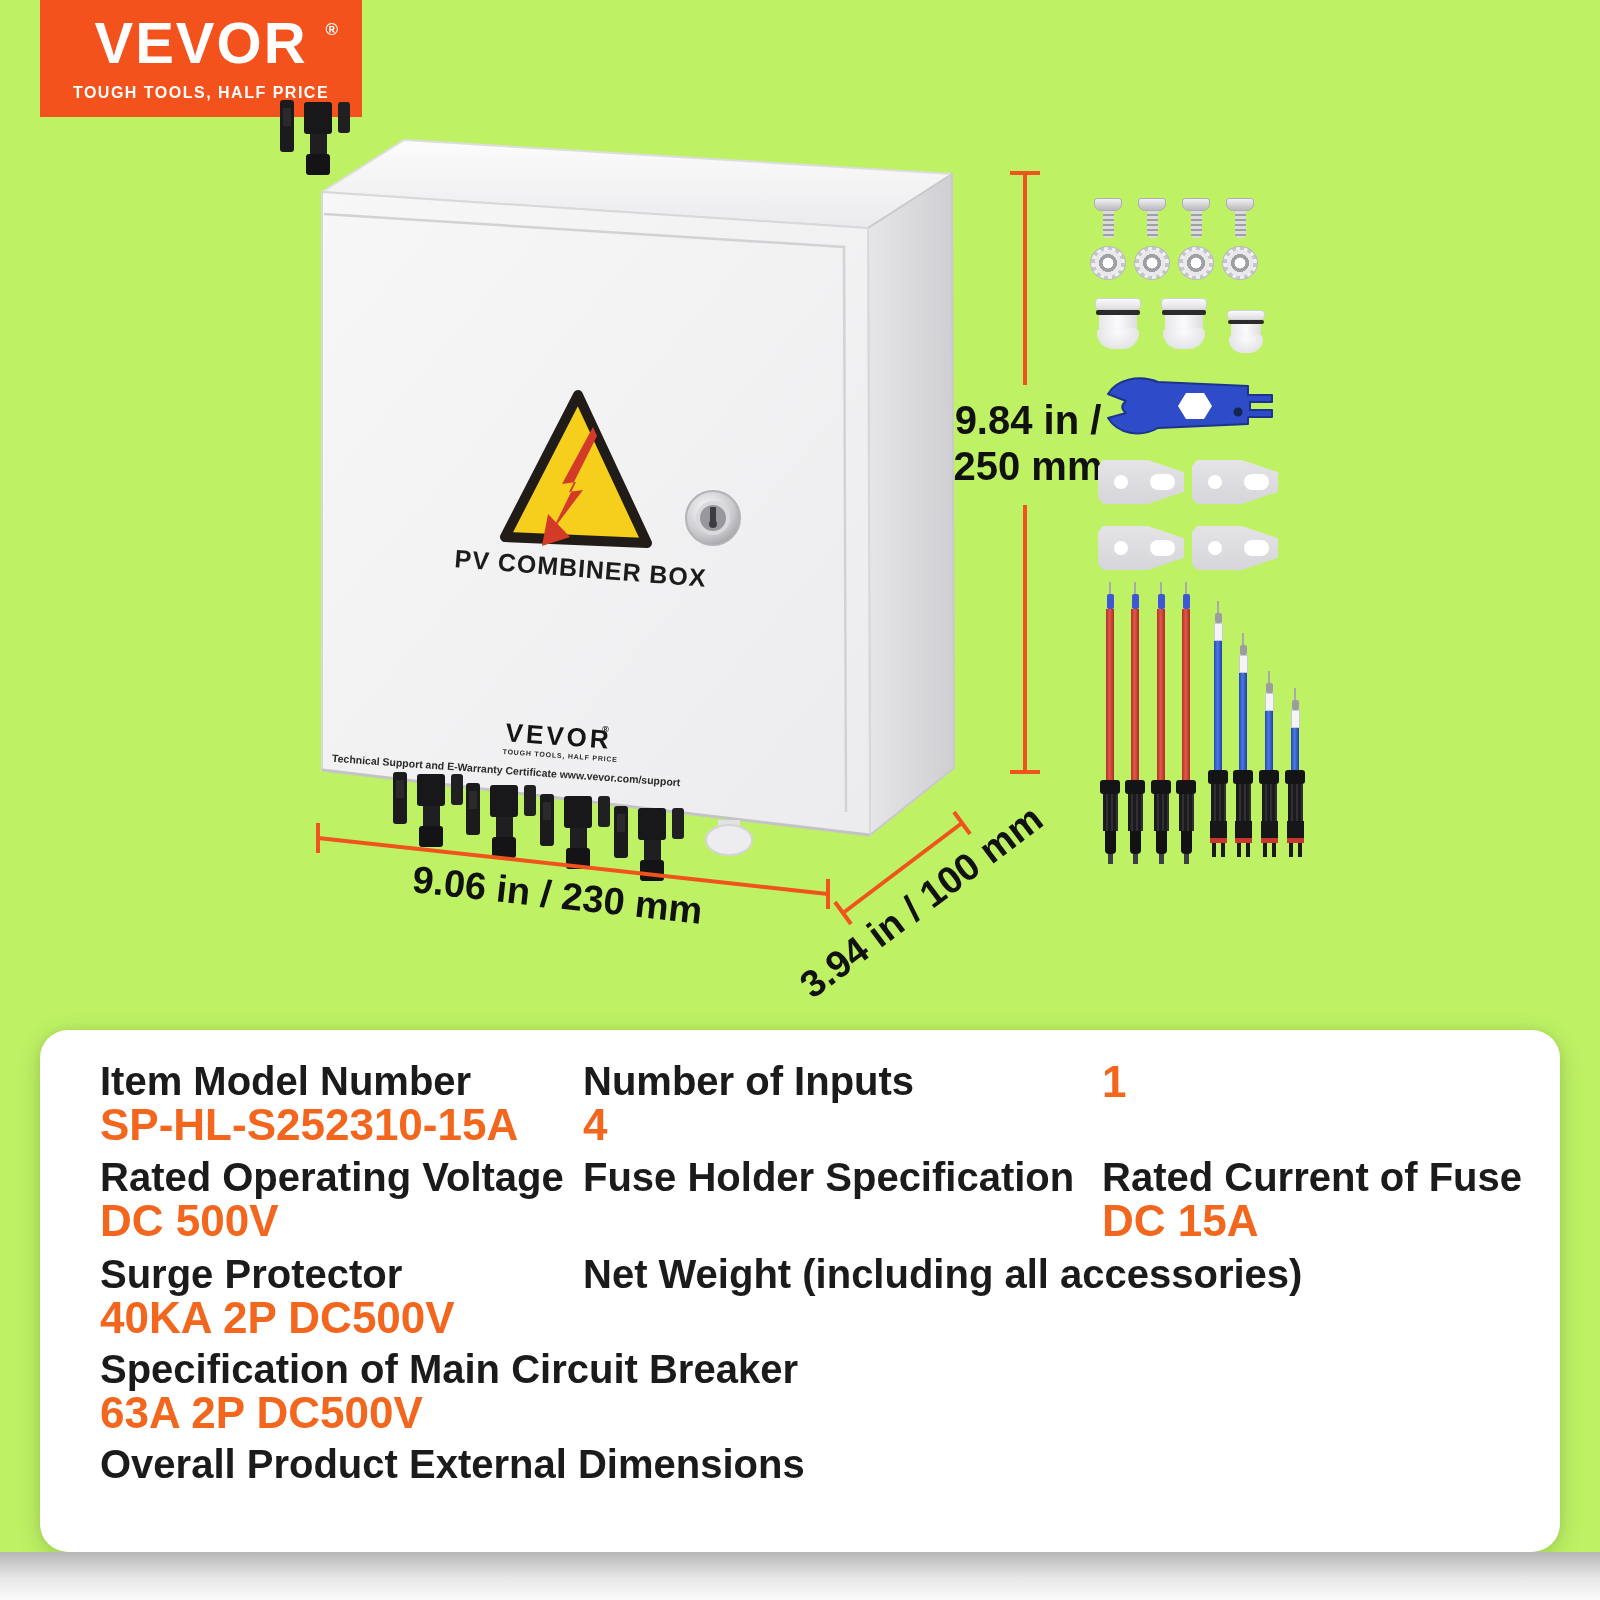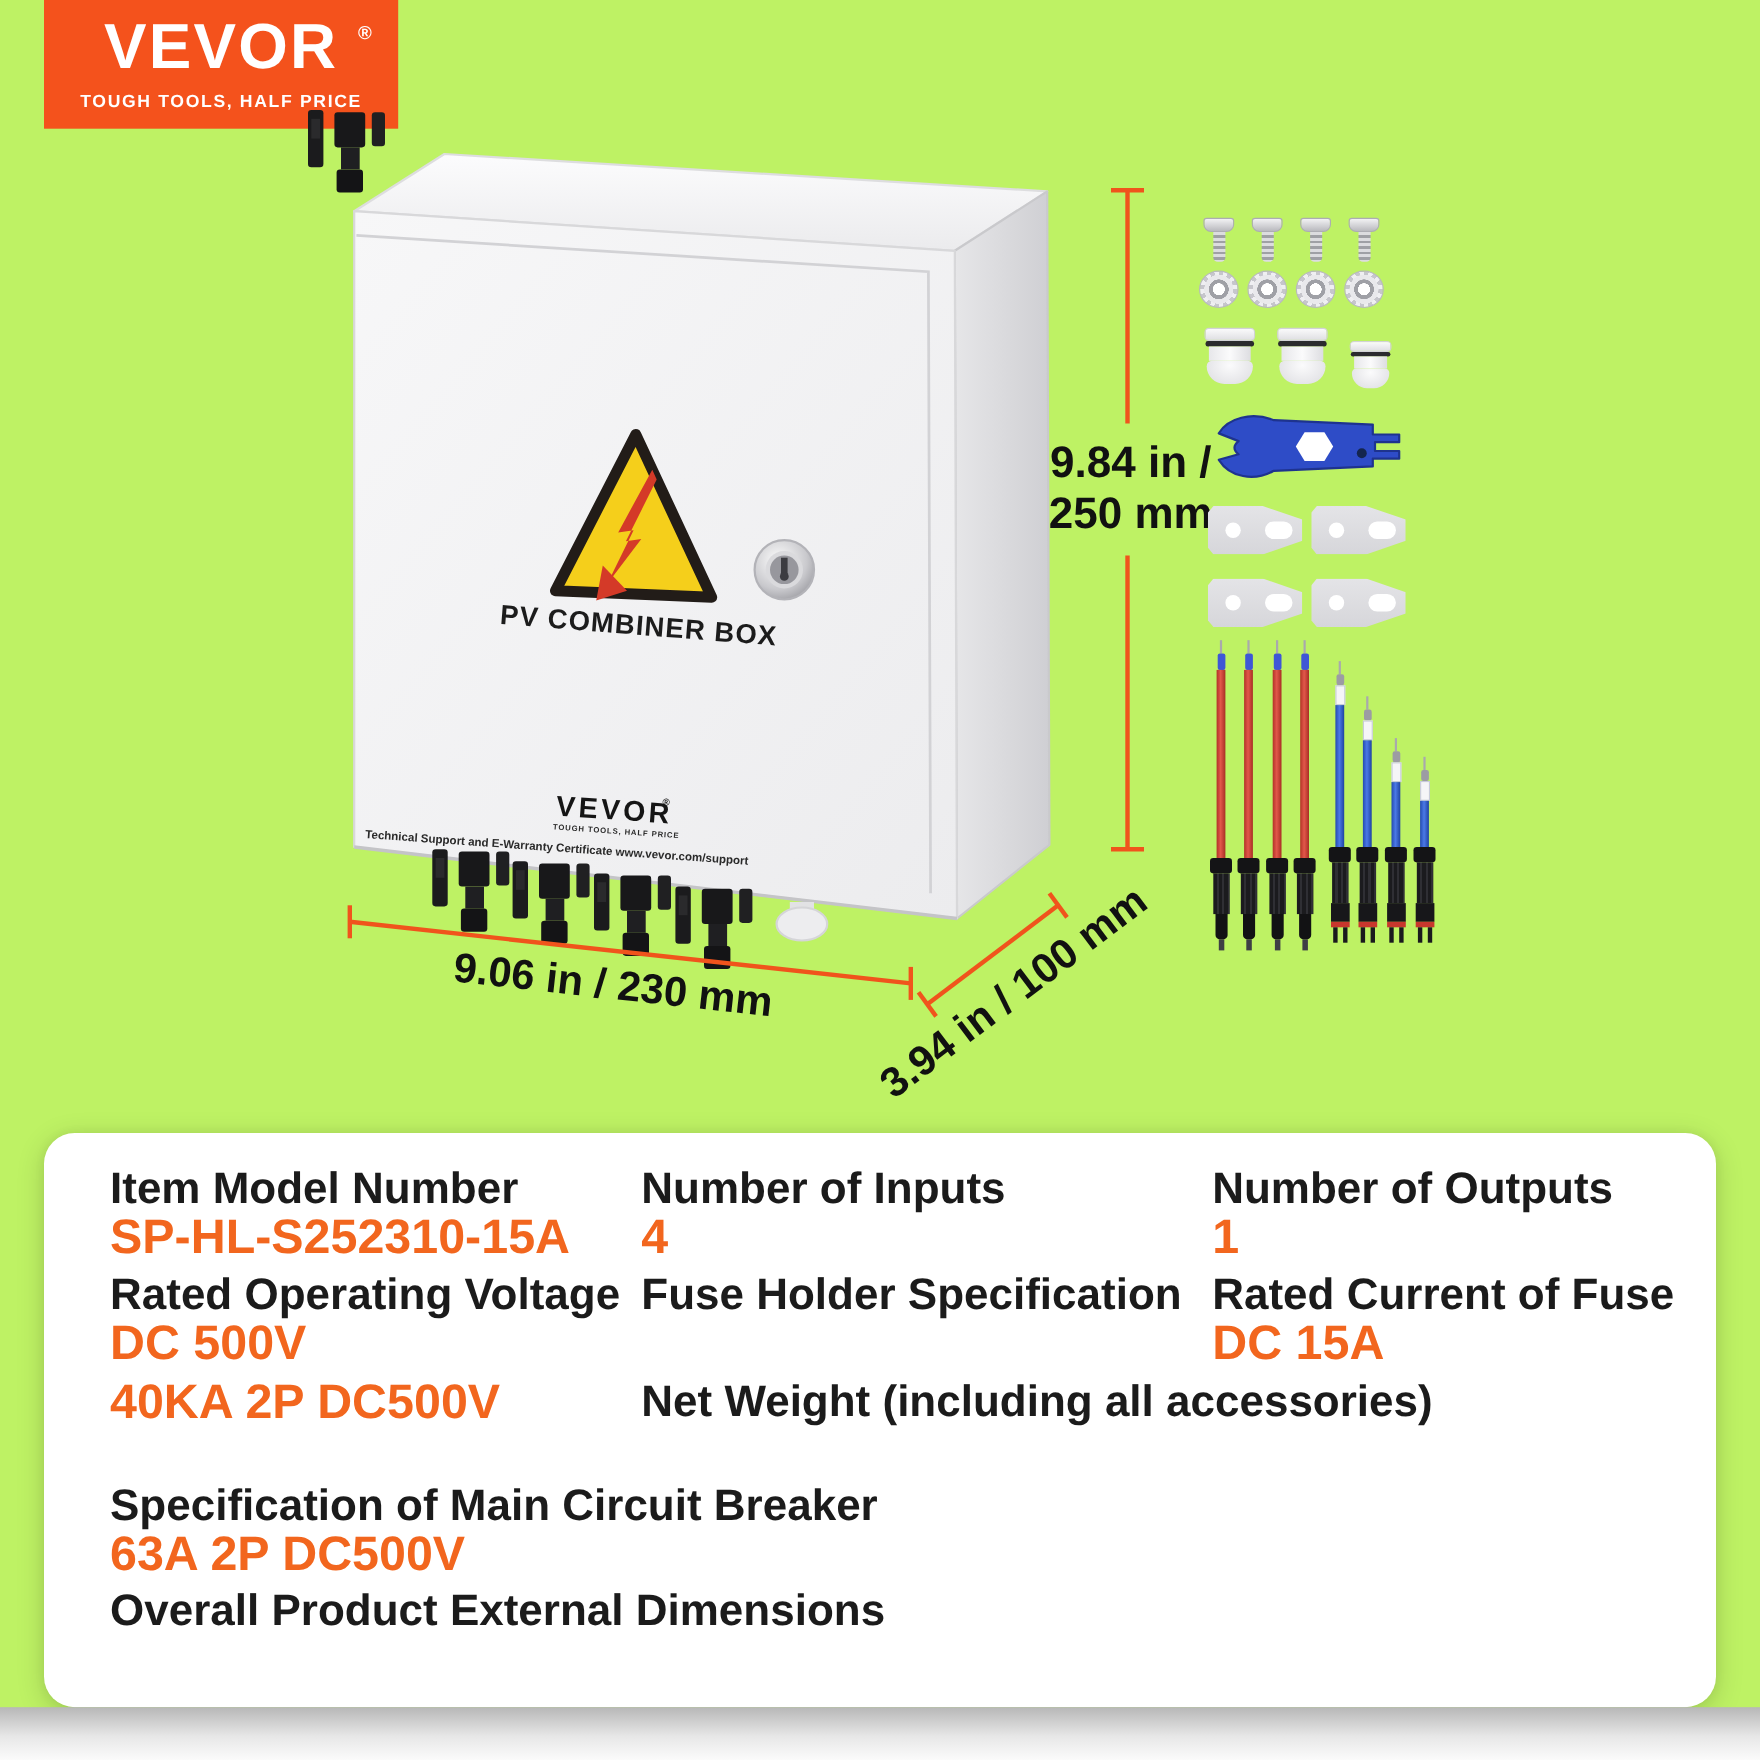--- a/index.html
+++ b/index.html
@@ -351,35 +351,35 @@
   <div class="spec-panel">
     <div class="spec r1 c1">
       <div class="spec-label">Item Model Number</div>
       <div class="spec-value">SP-HL-S252310-15A</div>
     </div>
     <div class="spec r1 c2">
       <div class="spec-label">Number of Inputs</div>
       <div class="spec-value">4</div>
     </div>
     <div class="spec r1 c3">
-      <div class="spec-label">Number of Outputs</div>
       <div class="spec-value">1</div>
     </div>
     <div class="spec r2 c1">
       <div class="spec-label">Rated Operating Voltage</div>
       <div class="spec-value">DC 500V</div>
     </div>
     <div class="spec r2 c2">
       <div class="spec-label">Fuse Holder Specification</div>
     </div>
     <div class="spec r2 c3">
       <div class="spec-label">Rated Current of Fuse</div>
       <div class="spec-value">DC 15A</div>
     </div>
     <div class="spec r3 c1">
+      <div class="spec-label">Surge Protector</div>
       <div class="spec-value">40KA 2P DC500V</div>
     </div>
     <div class="spec r3 c2">
       <div class="spec-label">Net Weight (including all accessories)</div>
     </div>
     <div class="spec r4 c1">
       <div class="spec-label">Specification of Main Circuit Breaker</div>
       <div class="spec-value">63A 2P DC500V</div>
     </div>
     <div class="spec r5 c1">

